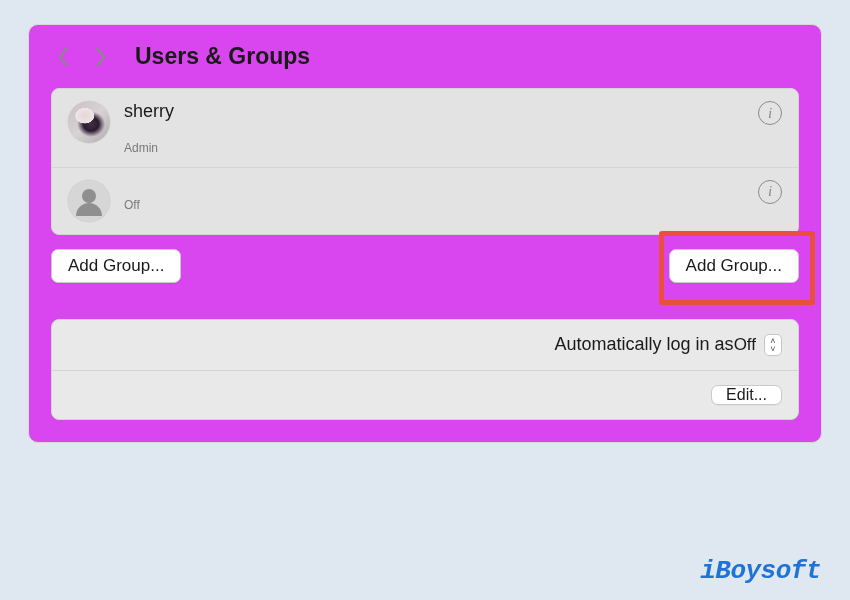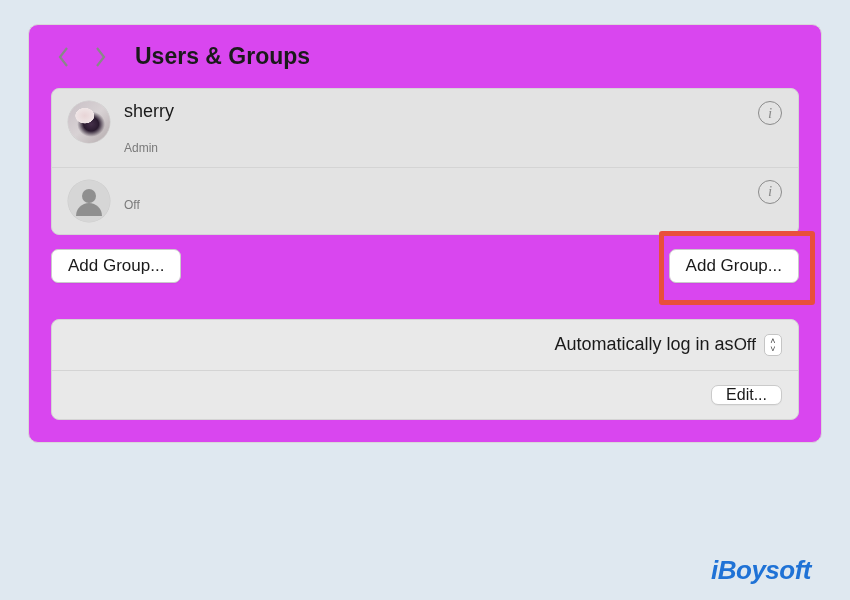--- a/index.html
+++ b/index.html
@@ -195,26 +195,27 @@
       align-items: center;
       justify-content: center;
       cursor: default;
       font-size: 9px;
       line-height: 8px;
       color: #444;
     }
     .watermark {
       position: absolute;
       bottom: 14px;
-      right: 39px;
+      right: 29px;
       font-size: 26px;
       font-weight: 700;
       font-style: italic;
       color: #1f72d6;
       letter-spacing: -0.5px;
+      font-family: Liberation Mono, monospace;
     }
   </style>
 </head>
 <body>
 
 <div class="panel">
 
   <div class="header">
     <div class="nav-arrow">
       <svg viewBox="0 0 18 26">

